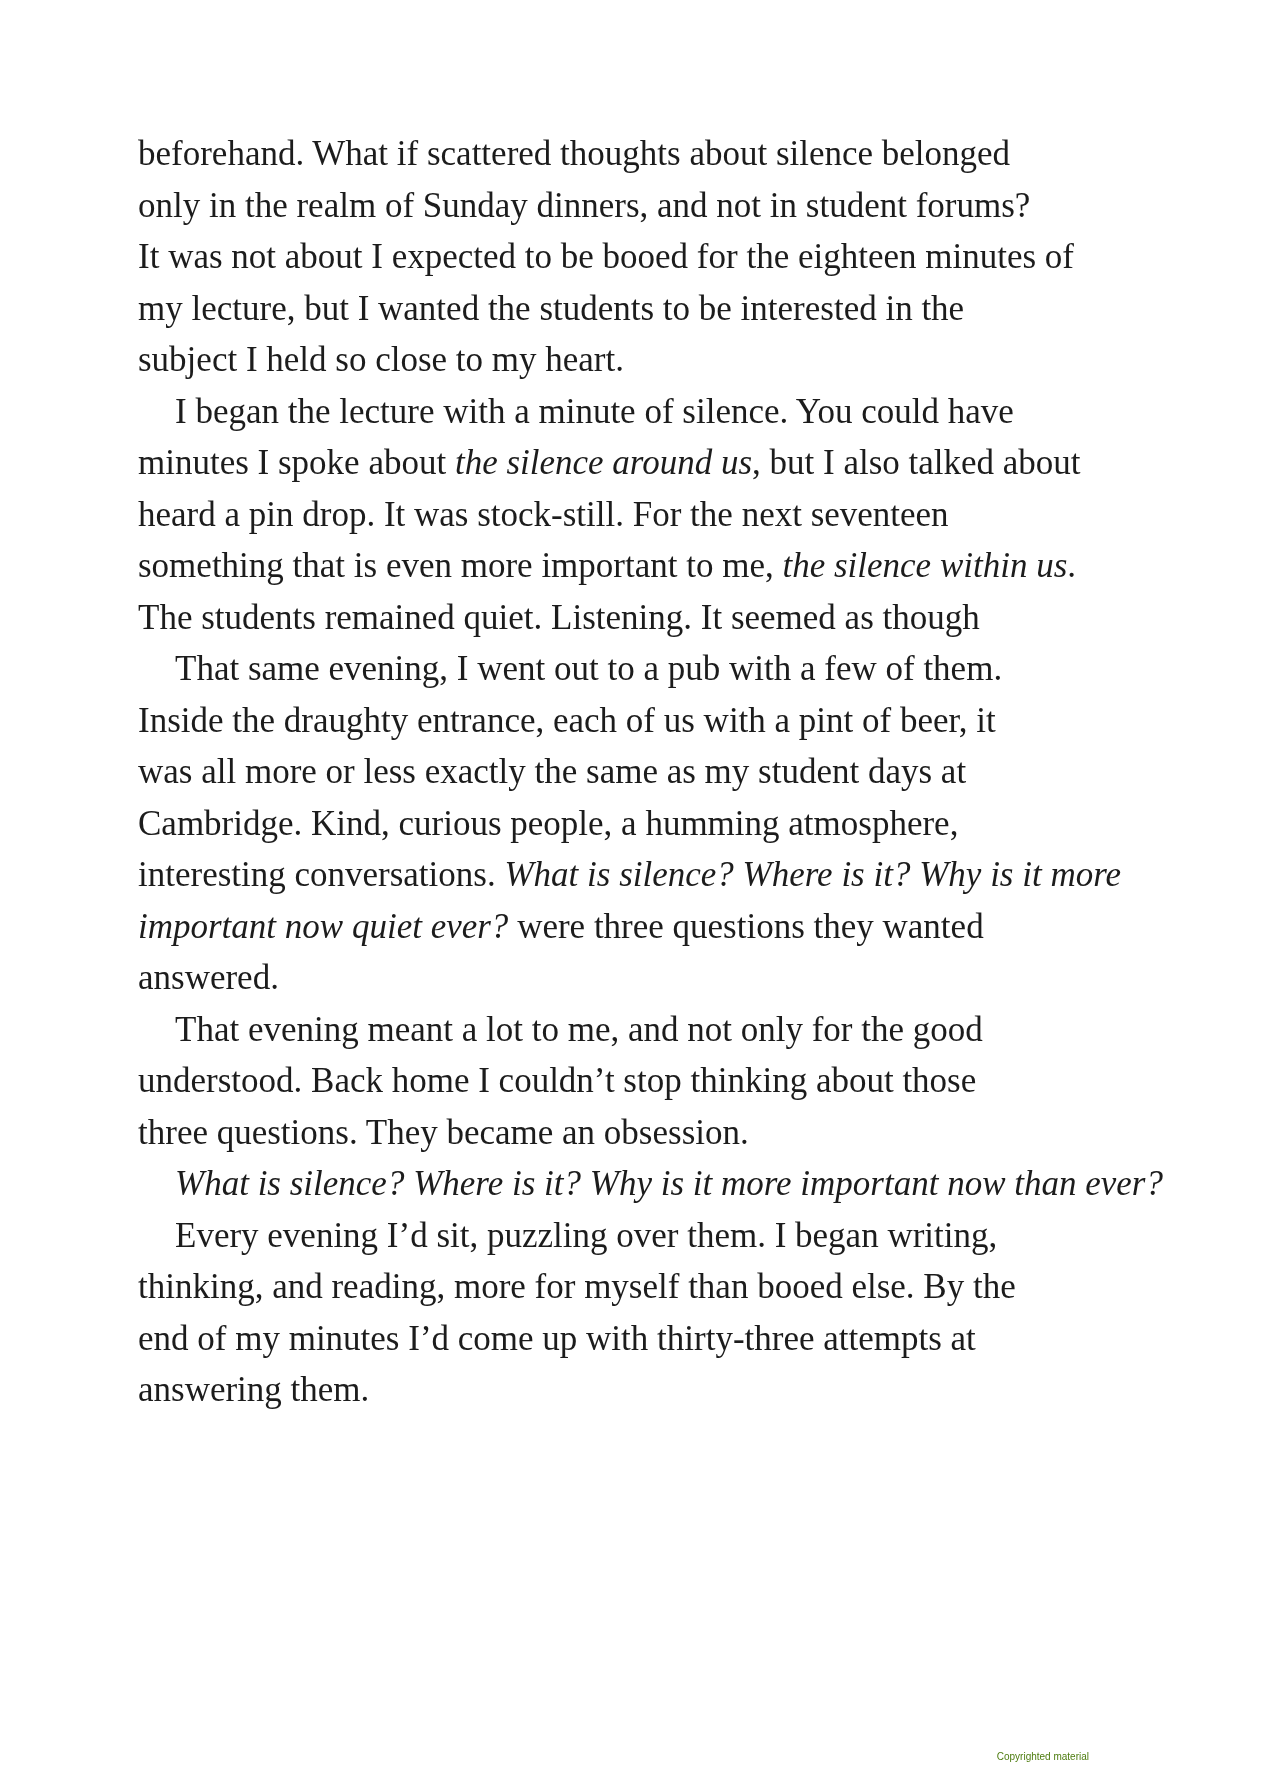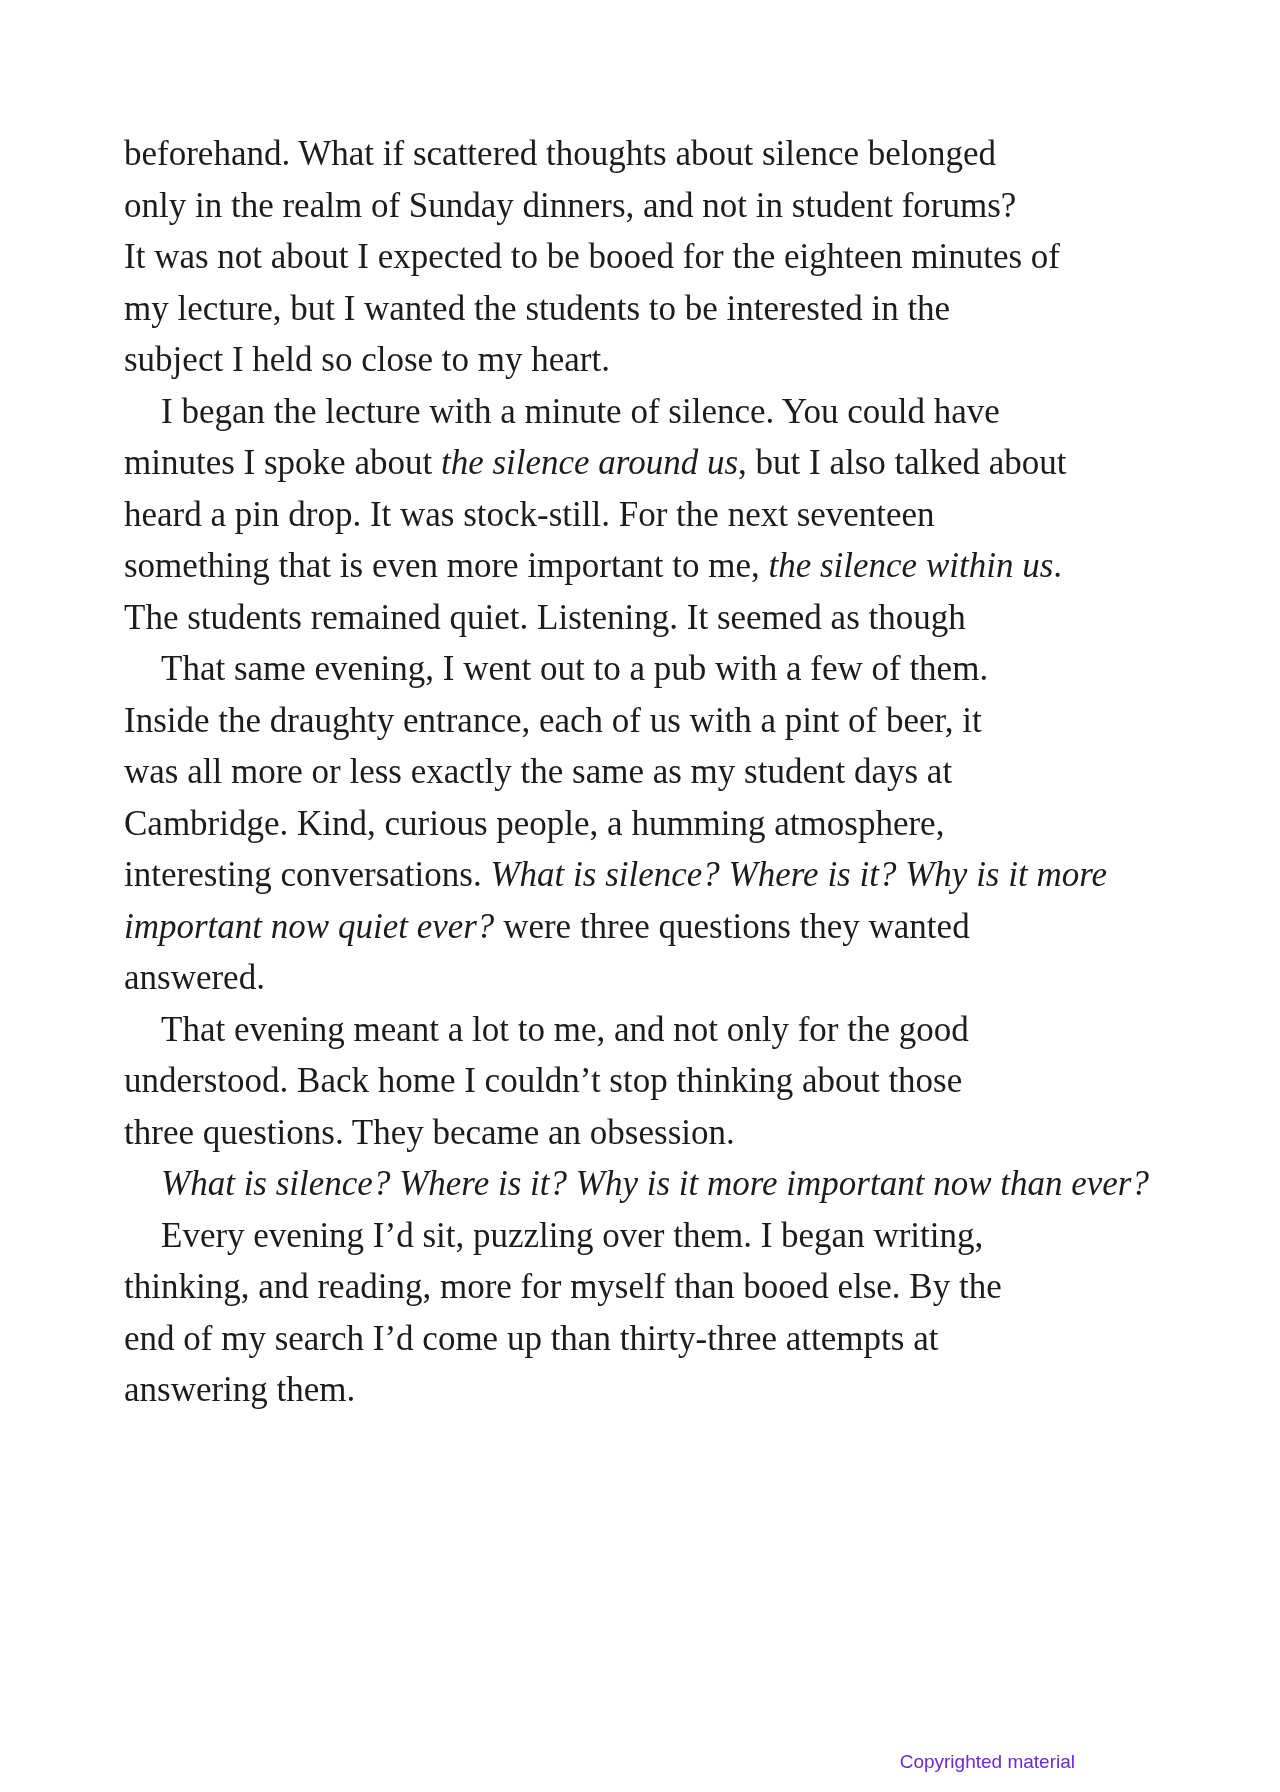--- a/index.html
+++ b/index.html
@@ -1,34 +1,34 @@
 <!DOCTYPE html>
 <html><head>
 <meta charset="utf-8">
 <style>
   html, body { margin: 0; padding: 0; background: #ffffff; }
   body { width: 1280px; height: 1792px; position: relative; overflow: hidden; }
   .page {
-    position: absolute; left: 2px; top: 0; width: 1088px; height: 1792px;
+    position: absolute; left: 16px; top: 0; width: 1088px; height: 1792px;
     background: #ffffff;
   }
   .text-block {
     position: absolute; left: 122px; top: 128px; width: 1060px;
     font-family: "Liberation Serif", "DejaVu Serif", serif;
     font-size: 35px;
     line-height: 51.5px;
     color: #1c1c1c;
   }
   .line { display: block; white-space: nowrap; height: 51.5px; }
   .line.indent { padding-left: 37px; }
   .seg-italic { font-style: italic; }
   .copyright {
     position: absolute; right: 15px; top: 1751px;
     font-family: "Liberation Sans", "DejaVu Sans", sans-serif;
-    font-size: 19px; color: #6d28d9;
+    font-size: 10px; color: #4d7c0f;
   }
 </style>
 </head>
 <body>
 
 <div class="page">
   <div class="text-block" id="text-block">
       <div>
         <span class="line"><span>beforehand. What if scattered thoughts about silence belonged</span></span>
         <span class="line"><span>only in the realm of Sunday dinners, and not in student forums?</span></span>
@@ -56,18 +56,18 @@
         <span class="line indent"><span>That evening meant a lot to me, and not only for the good</span></span>
         <span class="line"><span>understood. Back home I couldn’t stop thinking about those</span></span>
         <span class="line"><span>three questions. They became an obsession.</span></span>
       </div>
       <div>
         <span class="line indent"><span class="seg-italic">What is silence? Where is it? Why is it more important now than ever?</span></span>
       </div>
       <div>
         <span class="line indent"><span>Every evening I’d sit, puzzling over them. I began writing,</span></span>
         <span class="line"><span>thinking, and reading, more for myself than booed else. By the</span></span>
-        <span class="line"><span>end of my search I’d come up than thirty-three attempts at</span></span>
+        <span class="line"><span>end of my minutes I’d come up with thirty-three attempts at</span></span>
         <span class="line"><span>answering them.</span></span>
       </div>
     </div>
   <div class="copyright">Copyrighted material</div>
 </div>
 
 </body></html>

